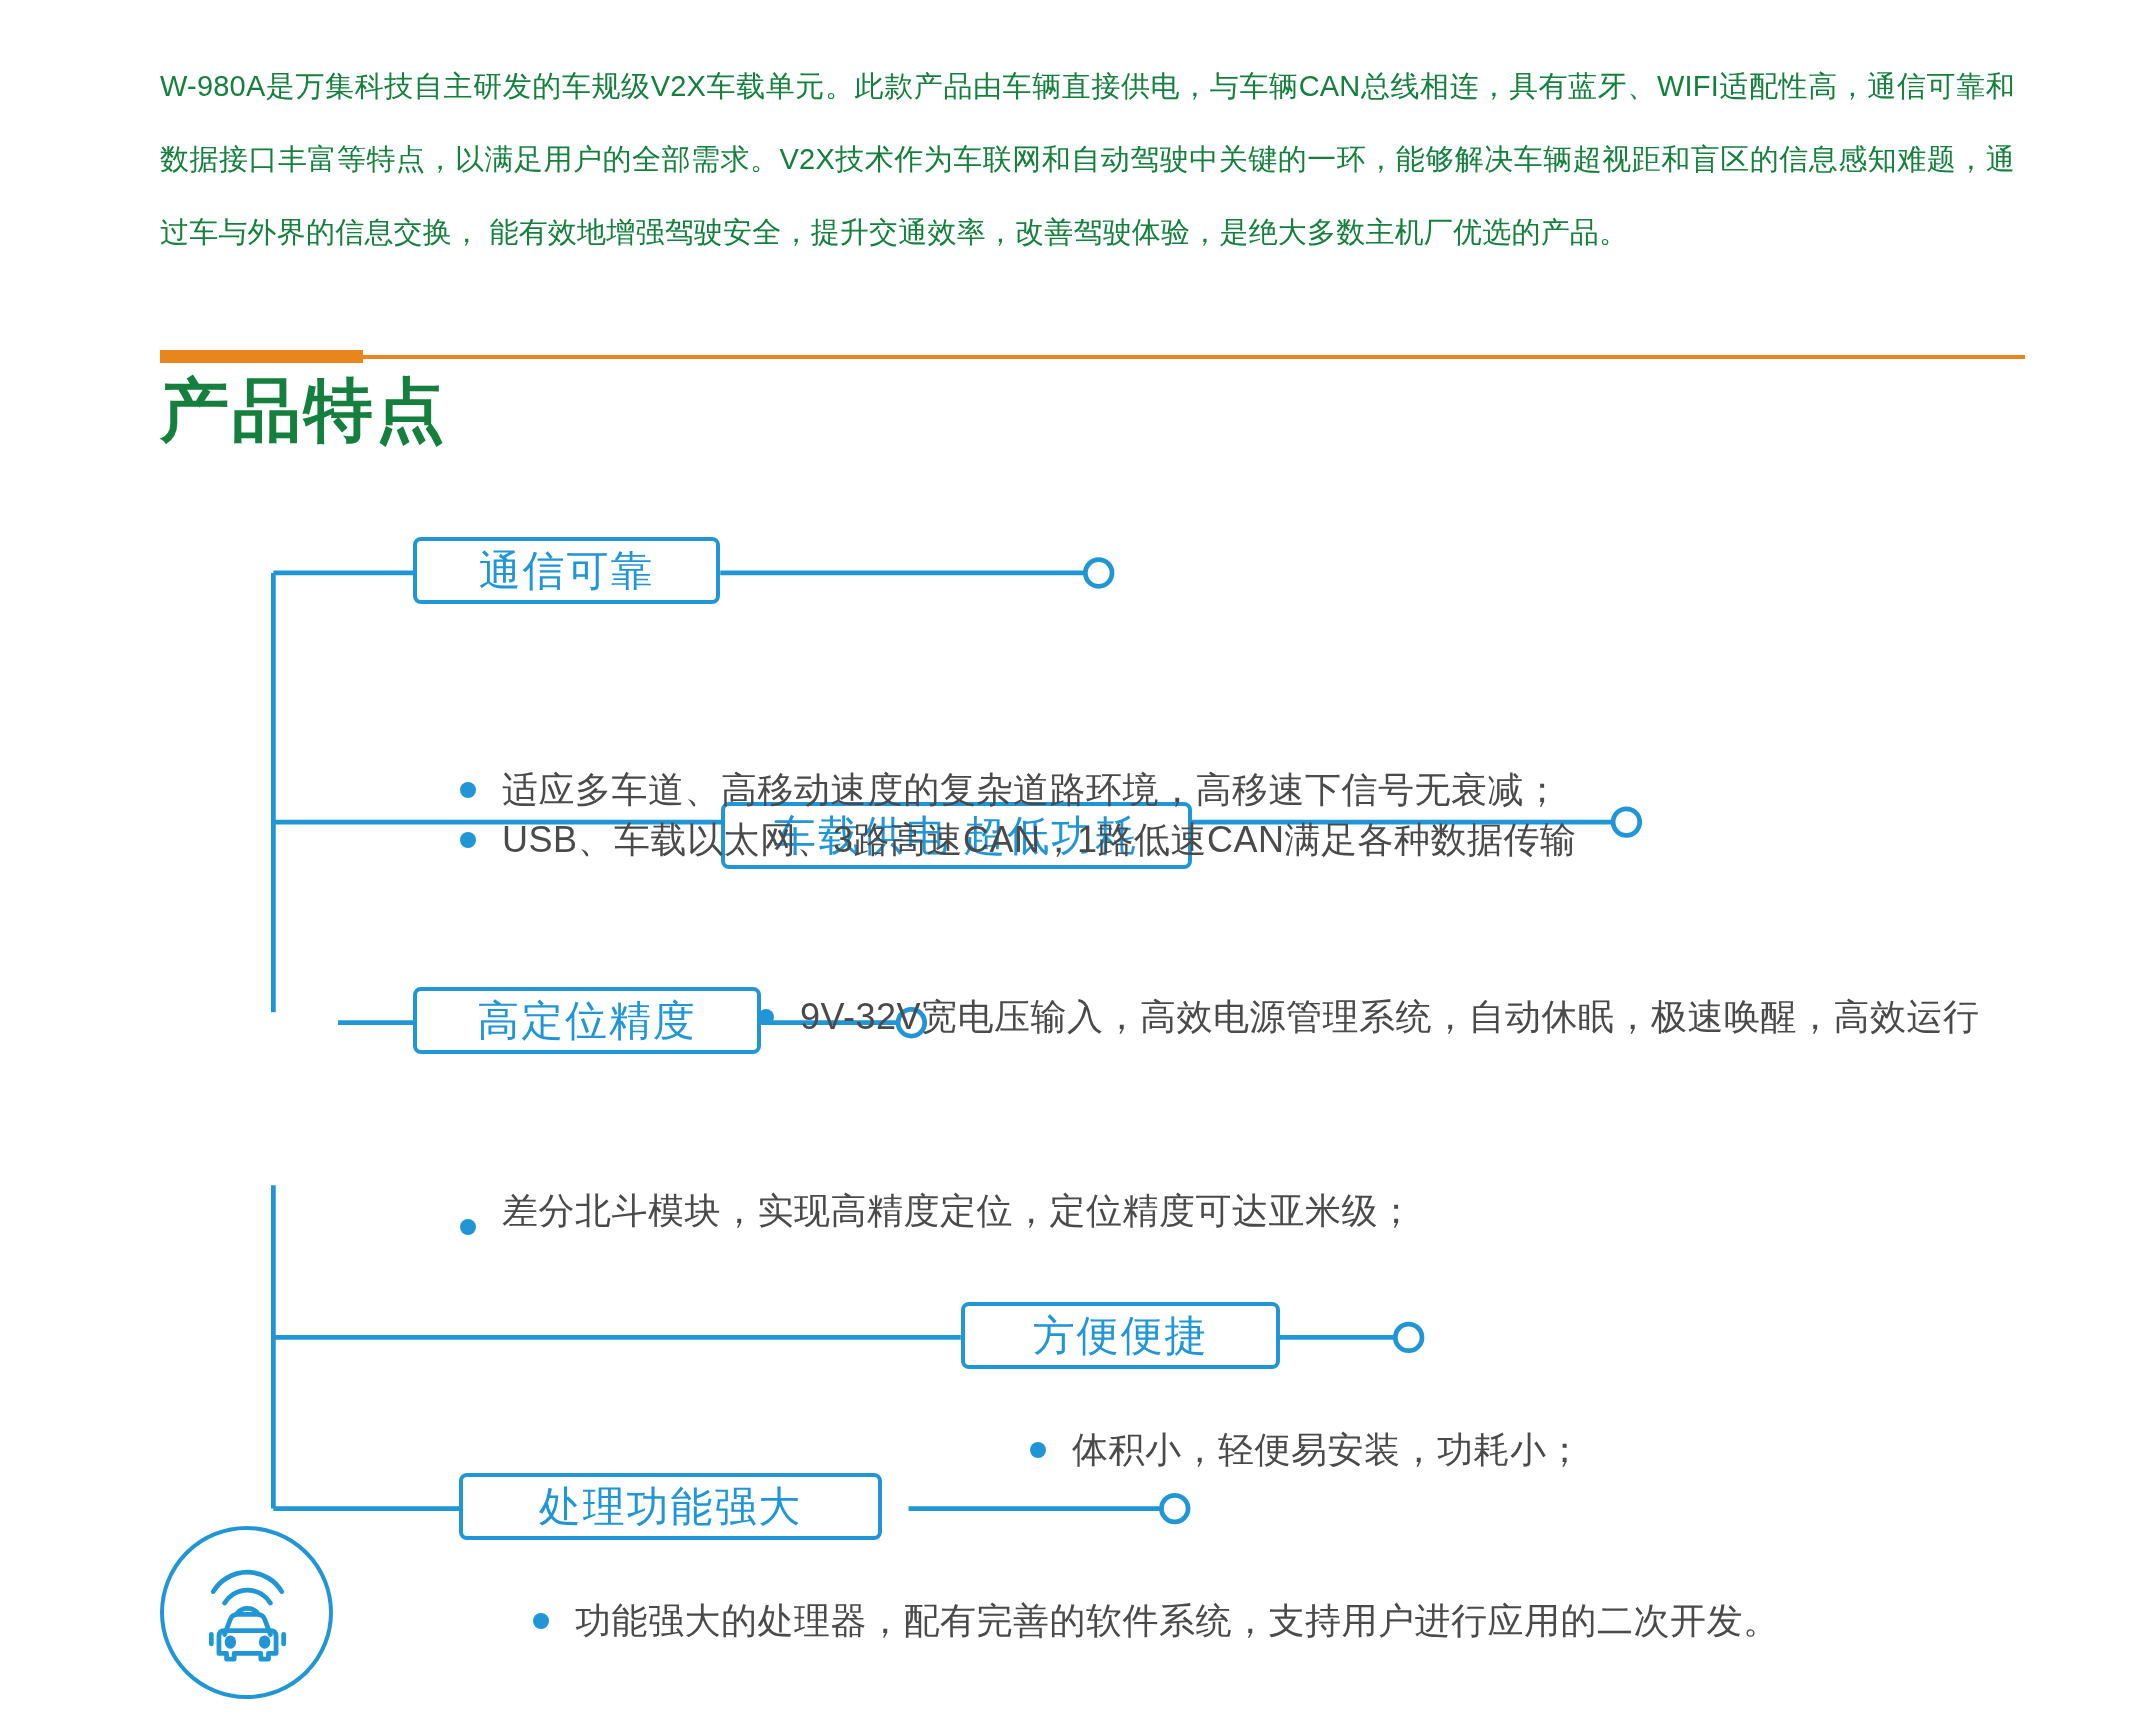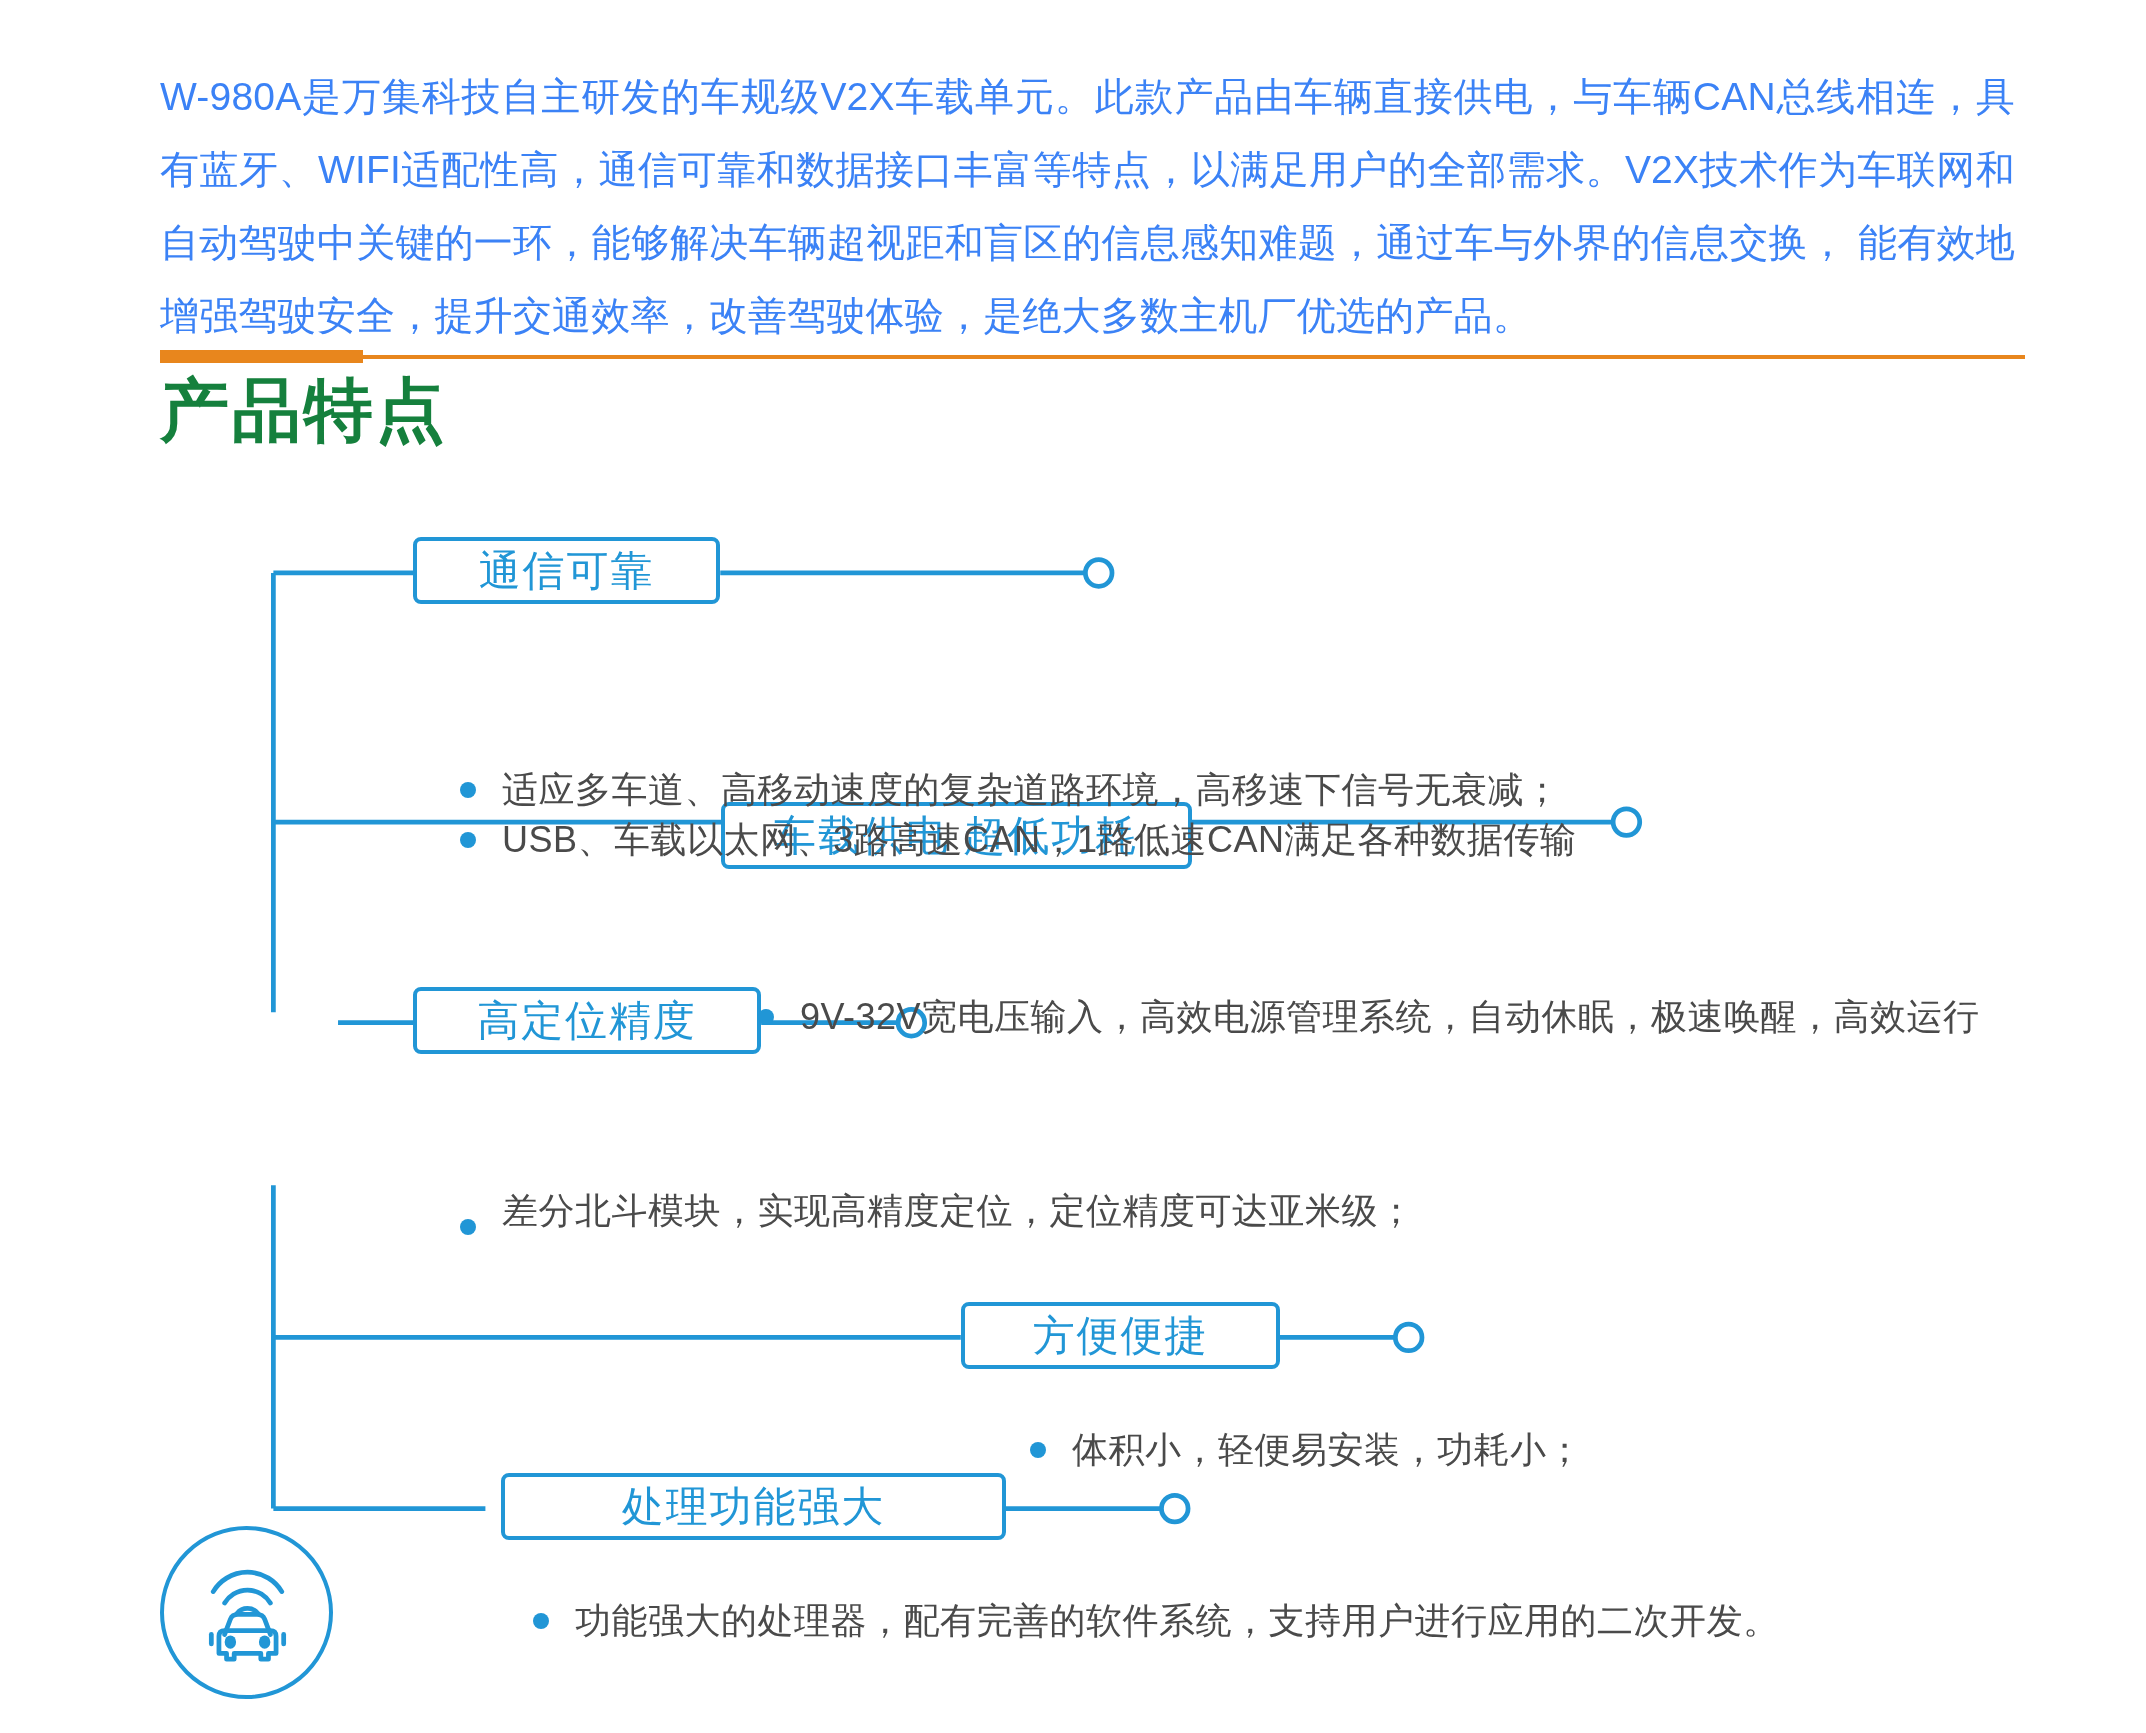--- a/index.html
+++ b/index.html
@@ -15,22 +15,22 @@
     font-family: "Liberation Sans", "DejaVu Sans", sans-serif;
     overflow: hidden;
   }
 
   
   .intro {
     position: absolute;
     left: 160px;
     top: 21px;
     width: 1855px;
-    color: #3b82f6;
-    font-size: 39px;
+    color: #15803d;
+    font-size: 29px;
     line-height: 73px;
     letter-spacing: 0.2px;
     text-align: justify;
     font-weight: 400;
   }
 
   
   .section-head {
     position: absolute;
     left: 160px;
@@ -214,21 +214,21 @@
   </div>
 
   <div class="pill" style="left:413px; top:23px; width:307px;">通信可靠</div>
 
   <div class="pill" style="left:721px; top:288px; width:471px;">车载供电 超低功耗</div>
 
   <div class="pill" style="left:413px; top:473px; width:348px;">高定位精度</div>
 
   <div class="pill" style="left:961px; top:788px; width:319px;">方便便捷</div>
 
-  <div class="pill" style="left:501px; top:959px; width:505px;">处理功能强大</div>
+  <div class="pill" style="left:459px; top:959px; width:423px;">处理功能强大</div>
 
   <div class="bullet-row" style="left:460px; top:233px;margin-top:18px;">
     <span class="bullet-dot"></span>
     <span class="bullet-text">适应多车道、高移动速度的复杂道路环境，高移速下信号无衰减；</span>
   </div>
   <div class="bullet-row" style="left:460px; top:301px;">
     <span class="bullet-dot"></span>
     <span class="bullet-text">USB、车载以太网、3路高速CAN，1路低速CAN满足各种数据传输</span>
   </div>
 

